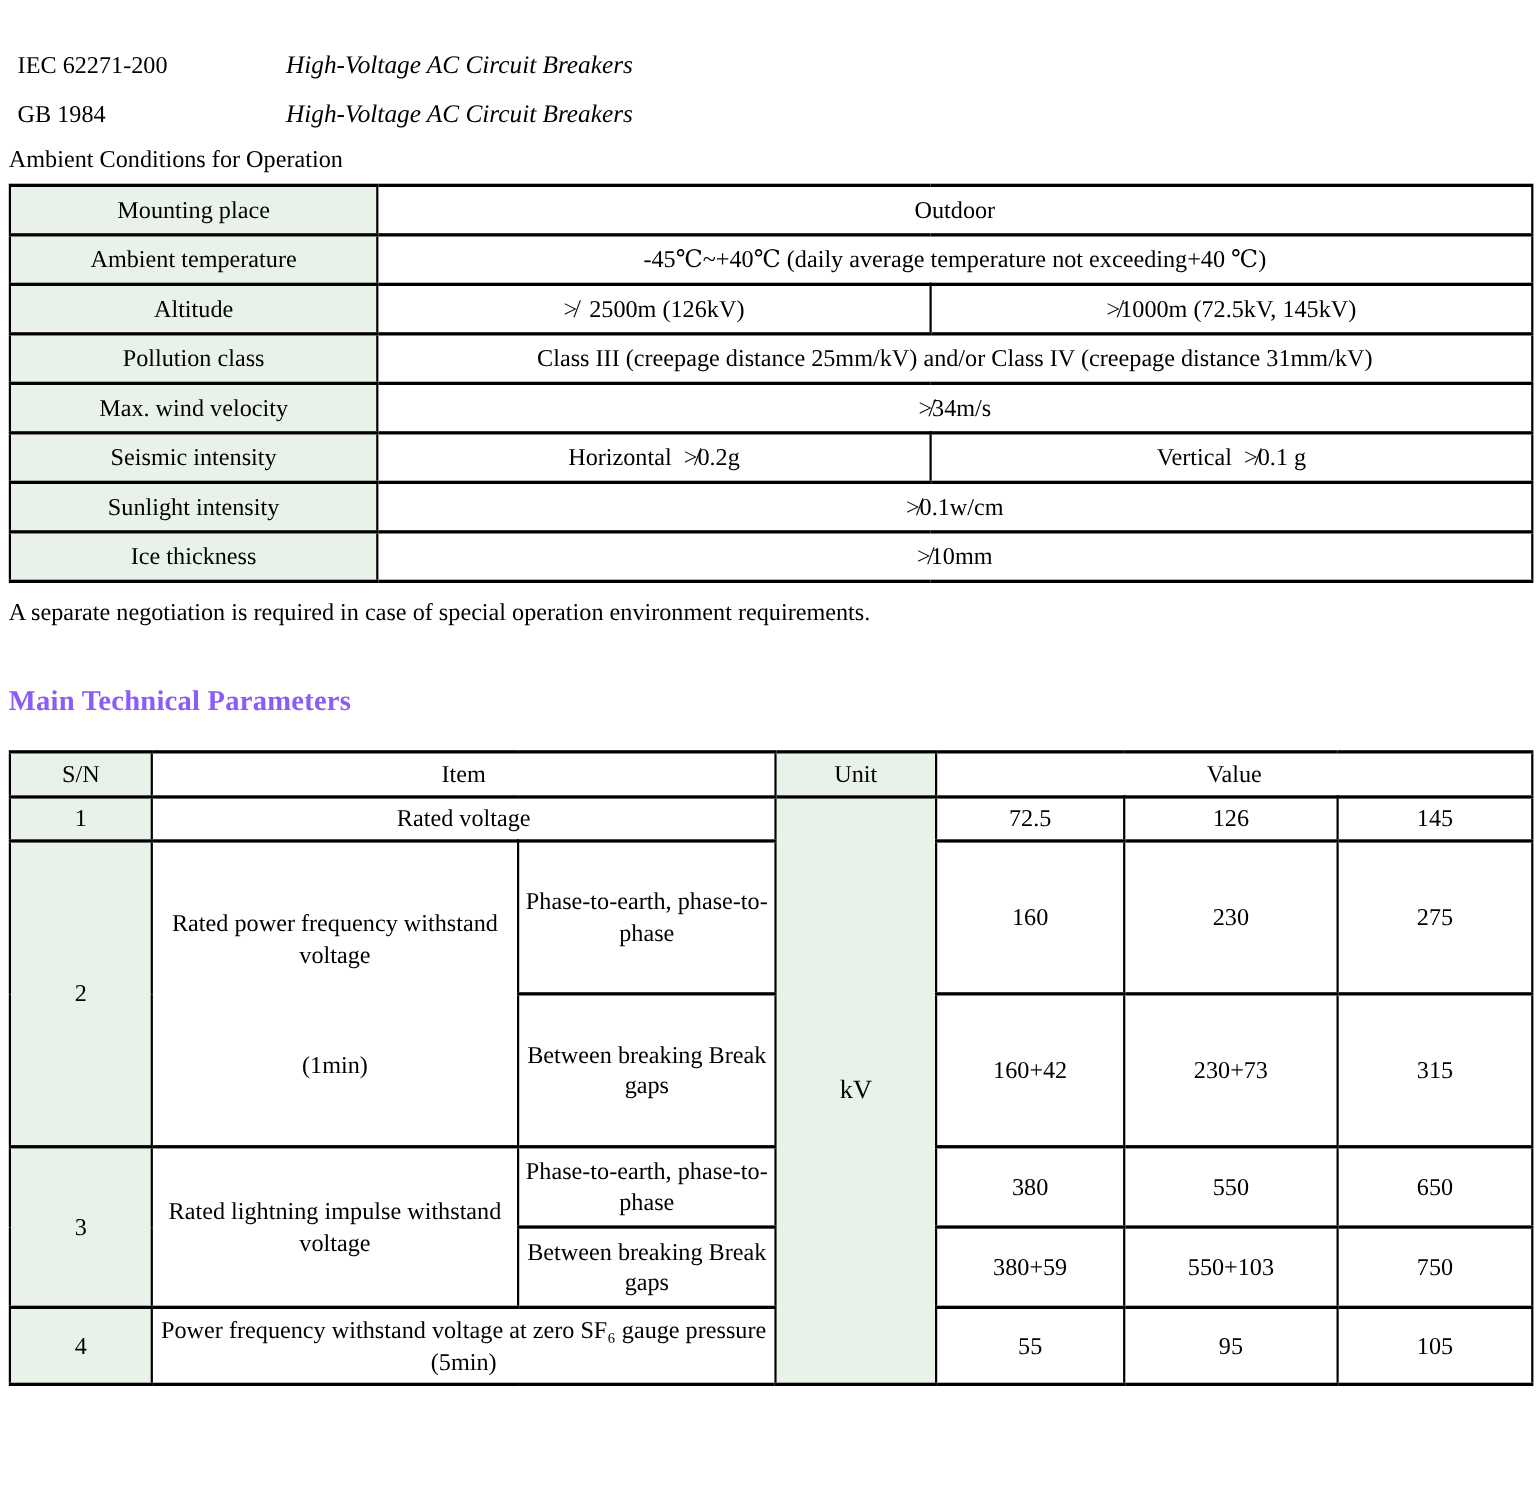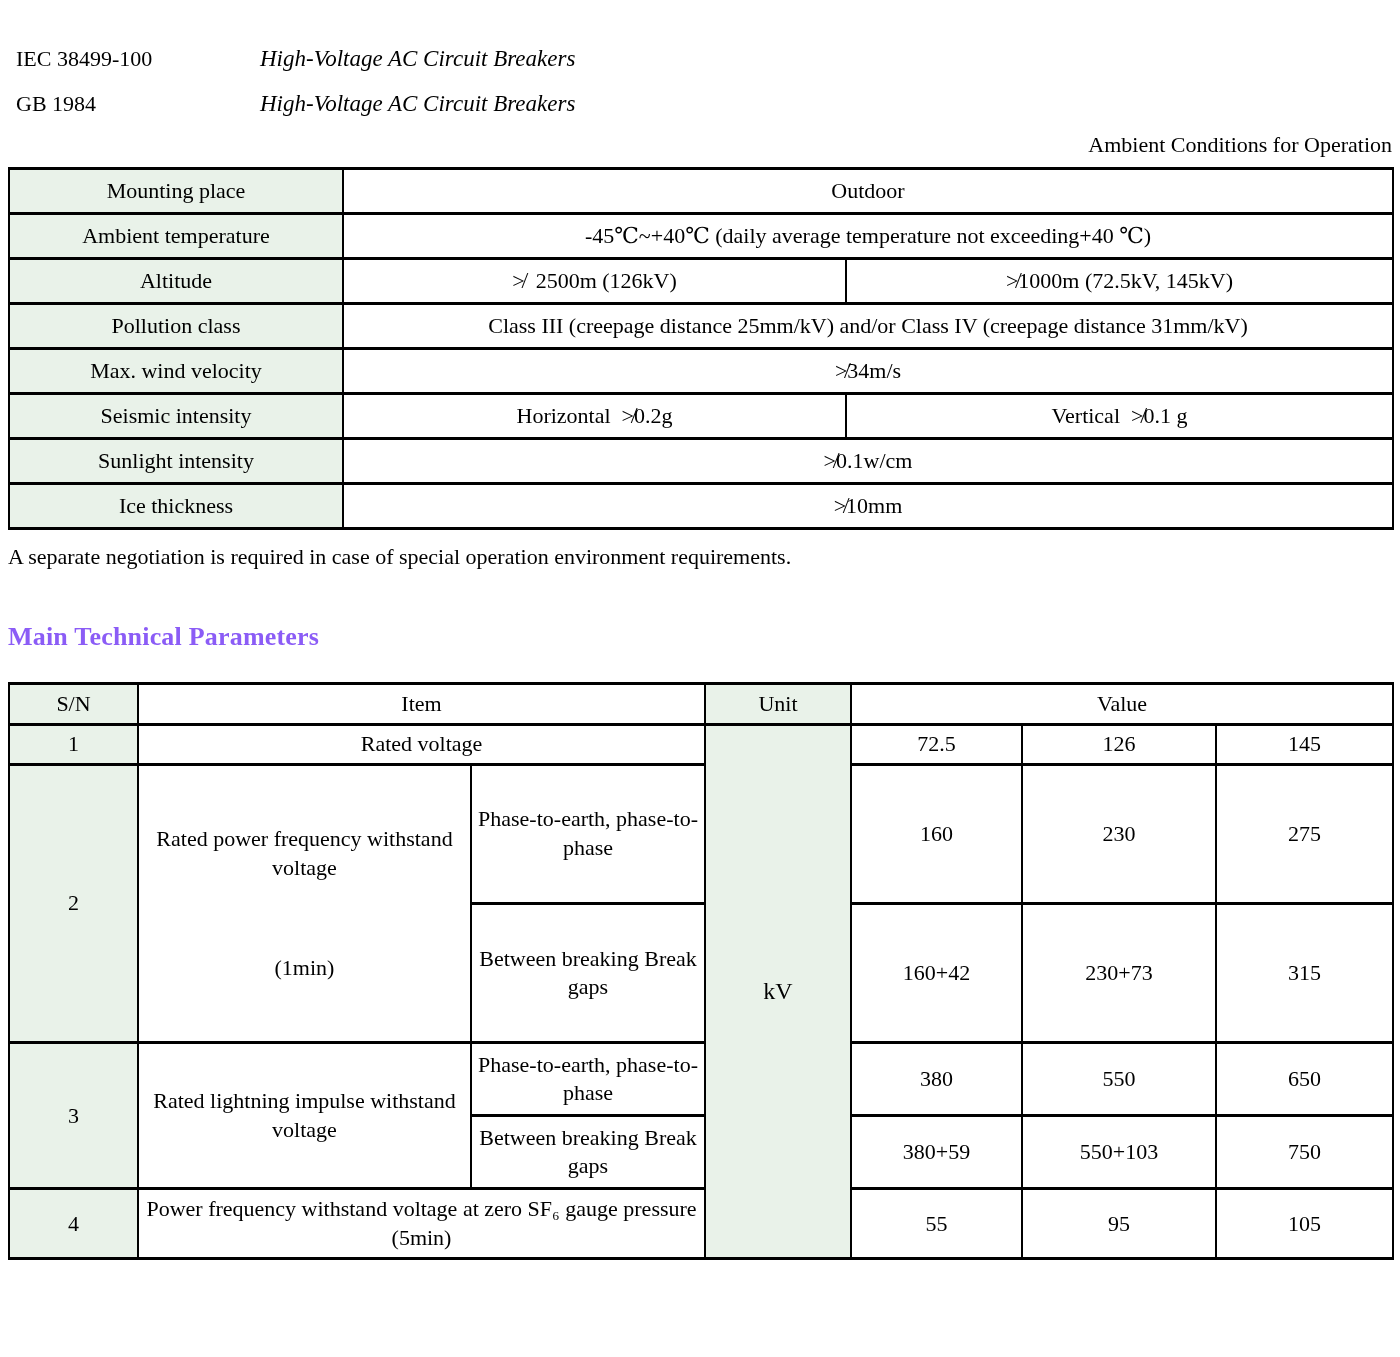--- a/index.html
+++ b/index.html
@@ -18,21 +18,21 @@
     color:#12a352;
     letter-spacing:0.2px;
   }
   h2.green-heading{margin-top:52px;}
 
   .standards-list{margin-top:26px;}
   .std-row{display:flex;align-items:center;height:45px;}
   .std-code{width:244px;padding-left:8px;font-size:22px;}
   .std-title{font-style:italic;font-size:23px;}
 
-  .subtitle{font-size:22px;margin:6px 0 9px 0;padding-left:0;text-align:right;}
+  .subtitle{font-size:22px;margin:6px 0 9px 0;padding-left:0;}
 
   table{border-collapse:collapse;table-layout:fixed;width:1384px;border-radius:18px;}
   td{
     border:2px solid #000;
     border-top-width:3px;
     border-bottom-width:3px;
     text-align:center;
     vertical-align:middle;
     font-size:22px;
     line-height:1.3;
@@ -55,21 +55,21 @@
   .unit-cell{font-size:24px;}
 </style>
 </head>
 <body>
 
 <div class="page">
 
 
   <div class="standards-list">
     <div class="std-row">
-      <span class="std-code">IEC 38499-100</span>
+      <span class="std-code">IEC 62271-200</span>
       <span class="std-title">High-Voltage AC Circuit Breakers</span>
     </div>
     <div class="std-row">
       <span class="std-code">GB 1984</span>
       <span class="std-title">High-Voltage AC Circuit Breakers</span>
     </div>
   </div>
 
   <div class="subtitle">Ambient Conditions for Operation</div>
 

